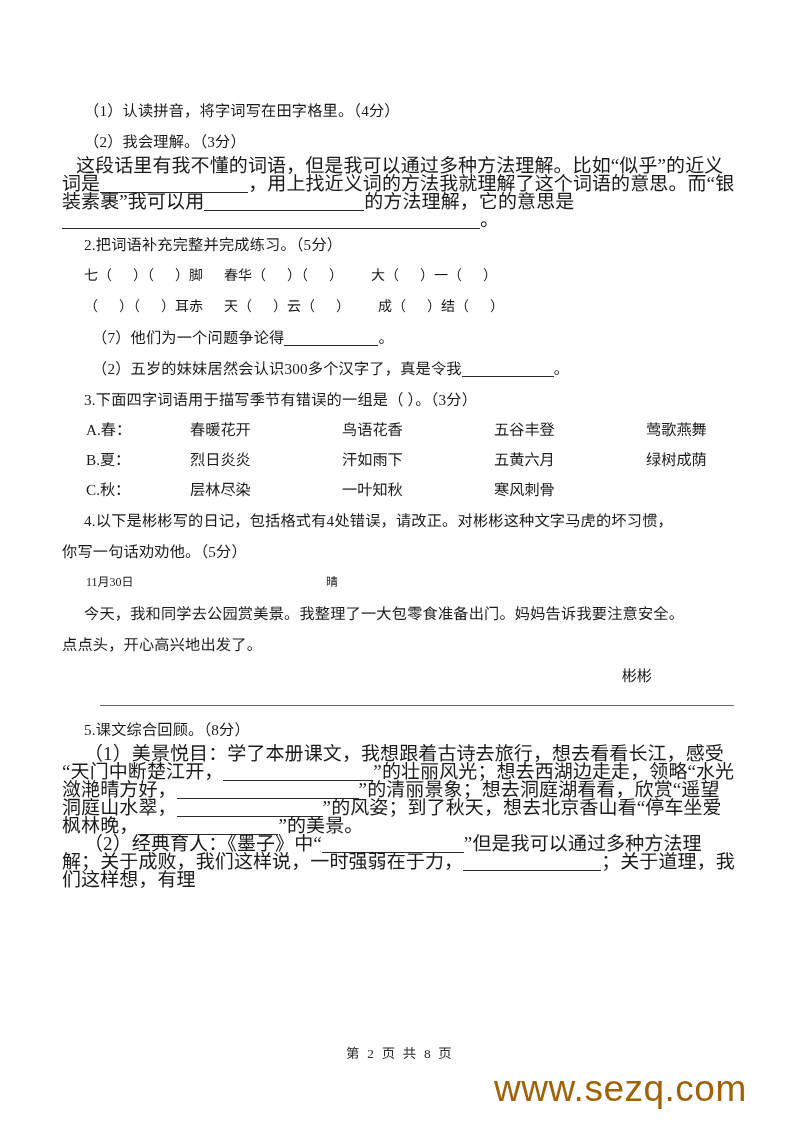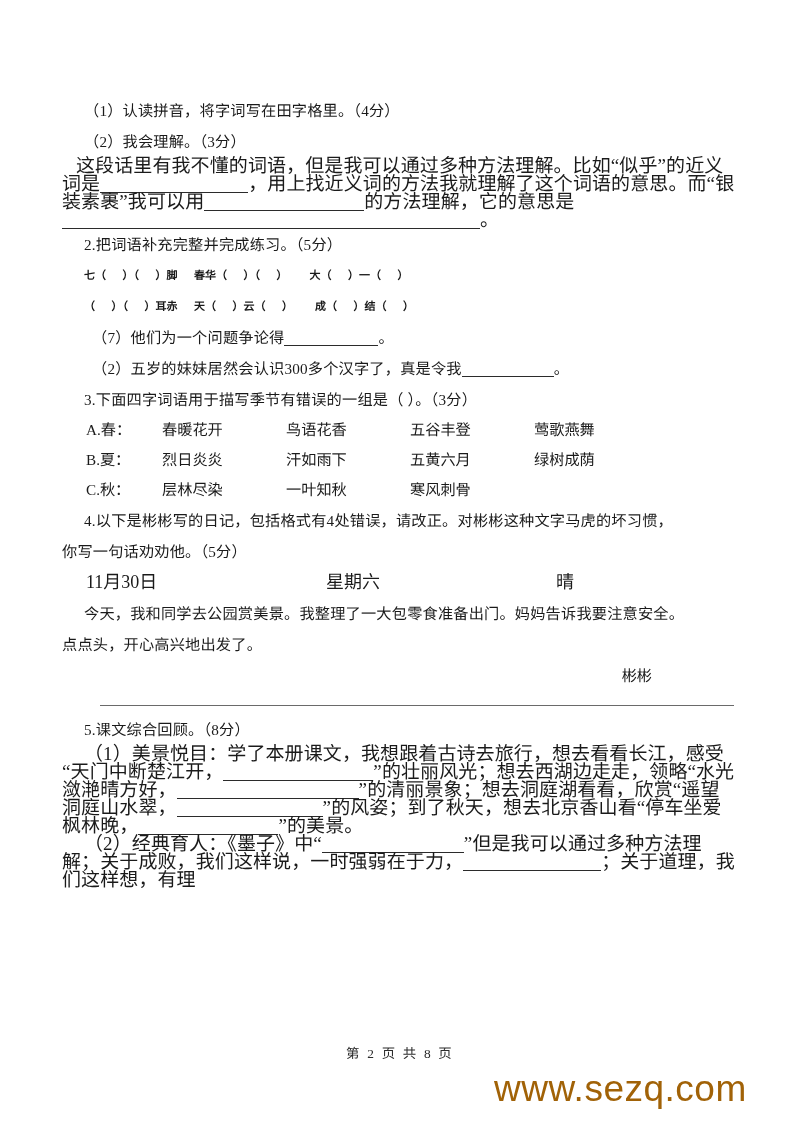--- a/index.html
+++ b/index.html
@@ -38,38 +38,38 @@
     vertical-align: -3px;
     height: 14px;
   }
   .flowline {
     font-size: 19px;
     line-height: 18px;
     letter-spacing: 0.1px;
   }
   
   .wordrow {
-    font-size: 11px;
+    font-size: 14px;
     line-height: 31px;
     white-space: pre;
     padding-left: 22px;
-    font-weight: bold;
   }
   
   .optrow {
     font-size: 15.2px;
     line-height: 30px;
     padding-left: 24px;
     display: flex;
+    gap: 28px;
   }
   .optrow .tag { width: 76px; flex: none; }
   .optrow .cell { width: 124px; flex: none; }
   
   .diary-head {
-    font-size: 18px;
+    font-size: 12px;
     line-height: 31px;
     padding-left: 24px;
     display: flex;
     align-items: flex-end;
   }
   .diary-head .d-date { width: 240px; flex: none; }
   .diary-head .d-week { width: 230px; flex: none; }
   .sign {
     font-size: 15.2px;
     line-height: 31px;
@@ -149,21 +149,20 @@
     <span class="cell">层林尽染</span>
     <span class="cell">一叶知秋</span>
     <span class="cell">寒风刺骨</span>
   </div>
 
   <div class="line" style="padding-left:22px">4.以下是彬彬写的日记，包括格式有4处错误，请改正。对彬彬这种文字马虎的坏习惯，</div>
   <div class="line">你写一句话劝劝他。（5分）</div>
 
   <div class="diary-head">
     <span class="d-date">11月30日</span>
-    <span class="d-week">星期六</span>
     <span>晴</span>
   </div>
 
   <div class="line" style="padding-left:22px">今天，我和同学去公园赏美景。我整理了一大包零食准备出门。妈妈告诉我要注意安全。</div>
   <div class="line">点点头，开心高兴地出发了。</div>
 
   <div class="sign">彬彬</div>
 
   <hr class="answer-rule">
 

